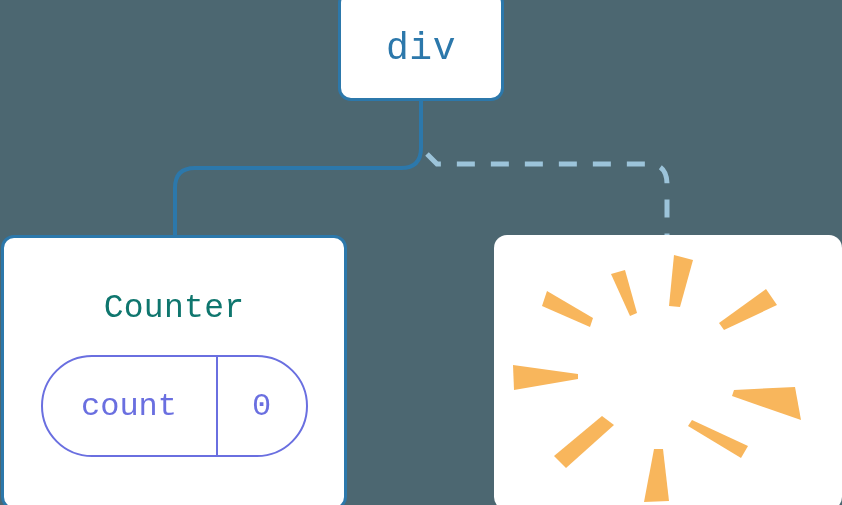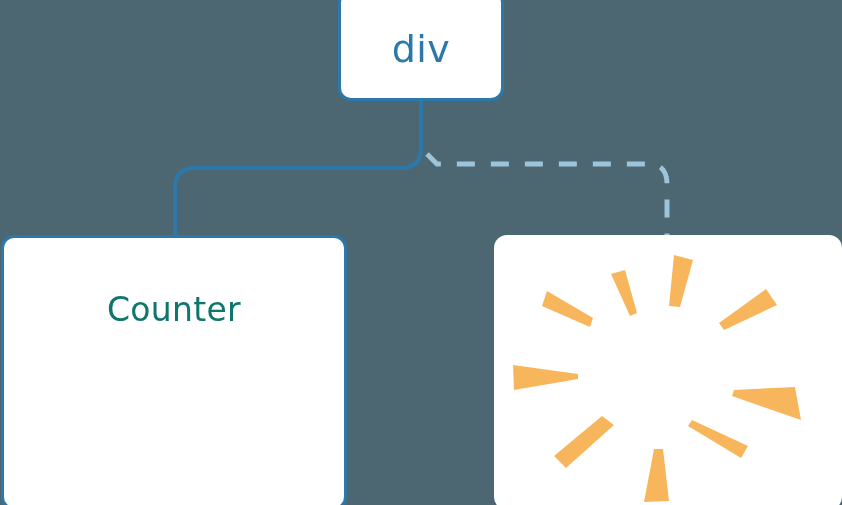--- a/index.html
+++ b/index.html
@@ -12,20 +12,21 @@
     background: #4c6771;
     font-family: "DejaVu Sans", sans-serif;
     overflow: hidden;
     position: relative;
   }
   #stage {
     position: absolute;
     left: 0; top: 0;
     width: 842px;
     height: 505px;
+    font-family: Liberation Mono, monospace;
   }
   .edges {
     position: absolute;
     left: 0; top: 0;
     width: 842px;
     height: 505px;
     pointer-events: none;
   }
   .node {
     position: absolute;
@@ -114,20 +115,24 @@
 
     <path d="M 427 154 L 437 164 L 648 164 Q 667 164 667 184 L 667 238" fill="none" stroke="#9cc4da" stroke-width="5" stroke-linecap="butt" stroke-dasharray="18 16"></path>
   </svg>
 
   <div class="node node-div bordered">
     <span class="tag">div</span>
   </div>
 
   <div class="node node-counter bordered">
     <span class="title">Counter</span>
+    <div class="pill">
+      <div class="cell cell-key">count</div>
+      <div class="cell cell-val">0</div>
+    </div>
   </div>
 
   <div class="node node-spinner">
     <svg class="spinner-svg" width="348" height="275" viewBox="0 0 348 275" xmlns="http://www.w3.org/2000/svg">
       <g fill="#f8b65c">
 
         <polygon points="180,20 199,25 186,72 175,71"></polygon>
 
         <polygon points="117,39 131,35 143,78 136,81"></polygon>
 

